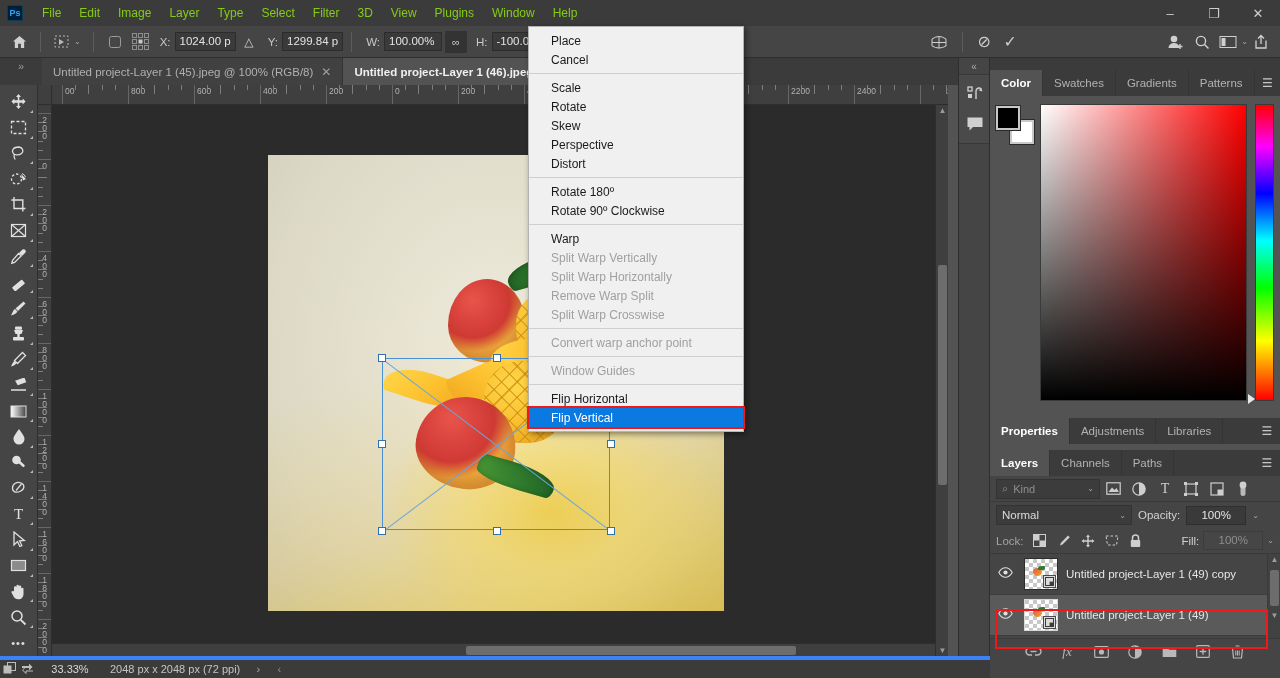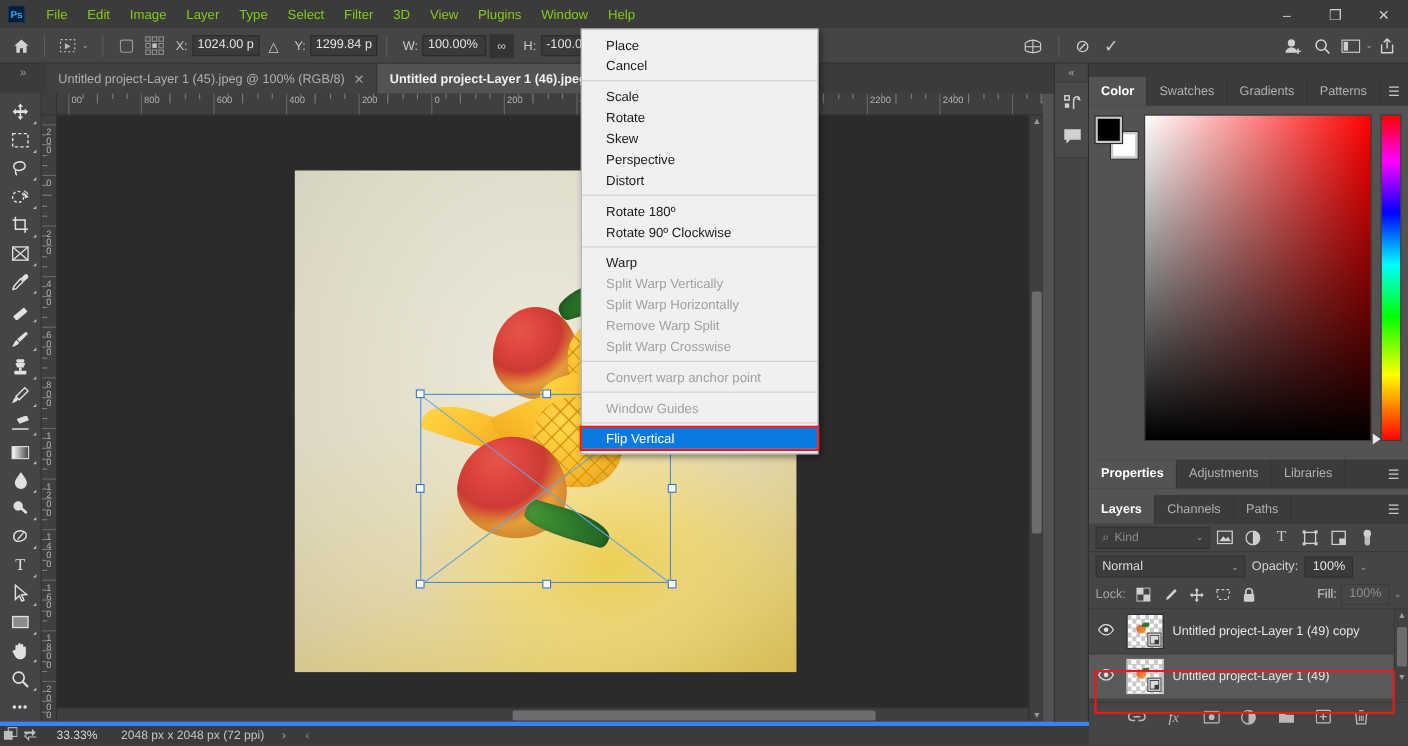--- a/index.html
+++ b/index.html
@@ -260,21 +260,21 @@
   .blend-row {
     display:flex; align-items:center; gap:6px; height:26px; padding:3px 6px;
   }
   .blend-sel {
     width:136px; height:20px; background:#3c3c3c; border:1px solid #333;
     display:flex; align-items:center; justify-content:space-between;
     padding:0 5px; color:#dcdcdc; font-size:11.5px;
   }
   .op-label { font-size:11.5px; color:#d2d2d2; }
   .op-val {
-    width:44px; height:19px; background:#3a3a3a; border:1px solid #2f2f2f;
+    width:60px; height:19px; background:#3a3a3a; border:1px solid #2f2f2f;
     color:#e4e4e4; font-size:11.5px; text-align:center; line-height:17px;
   }
   .op-val.dim { color:#8e8e8e; background:#464646; border-color:#3c3c3c; }
   .lock-row {
     display:flex; align-items:center; gap:4px; height:26px; padding:3px 6px;
     border-bottom:1px solid #3a3a3a;
   }
   .lock-lbl { font-size:11.5px; color:#a3a3a3; margin-right:2px; }
   .lock-ico {
     width:20px; height:20px; display:flex; align-items:center; justify-content:center;
@@ -1080,16 +1080,17 @@
       <div class="ci">Warp</div>
       <div class="ci dis">Split Warp Vertically</div>
       <div class="ci dis">Split Warp Horizontally</div>
       <div class="ci dis">Remove Warp Split</div>
       <div class="ci dis">Split Warp Crosswise</div>
       <div class="csep"></div>
       <div class="ci dis">Convert warp anchor point</div>
       <div class="csep"></div>
       <div class="ci dis">Window Guides</div>
       <div class="csep"></div>
+      <div class="ci">Flip Horizontal</div>
       <div class="ci hl boxed">Flip Vertical</div>
     </div>
 
 </div>
 
 </body></html>

